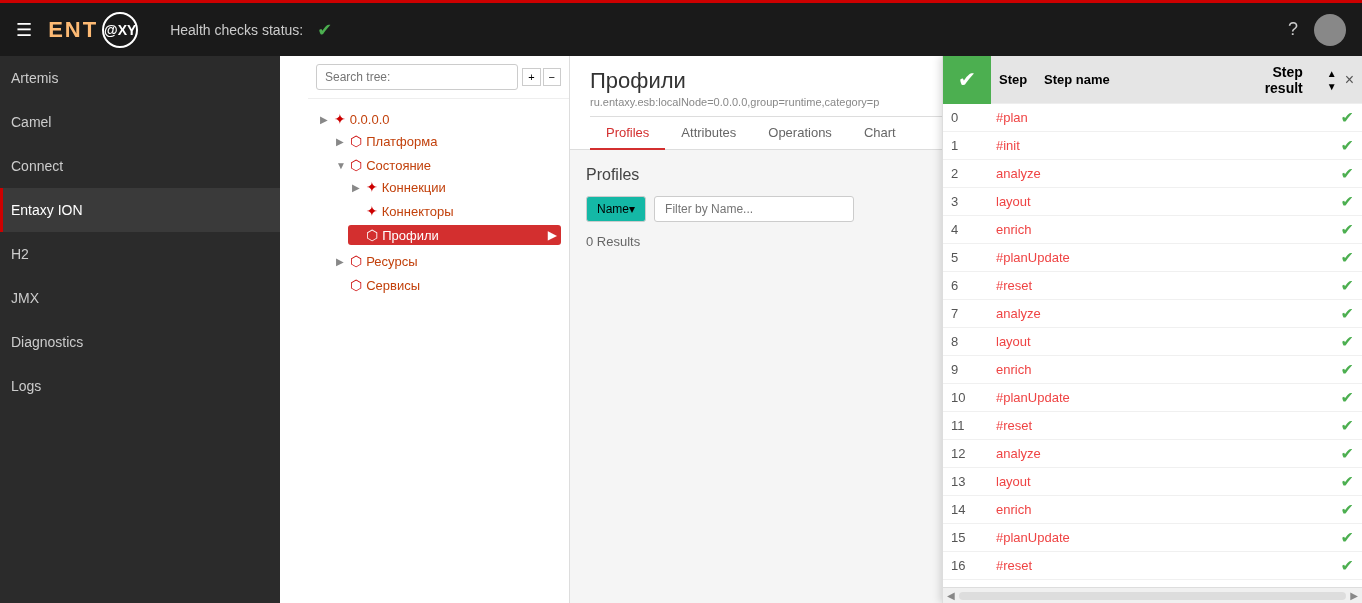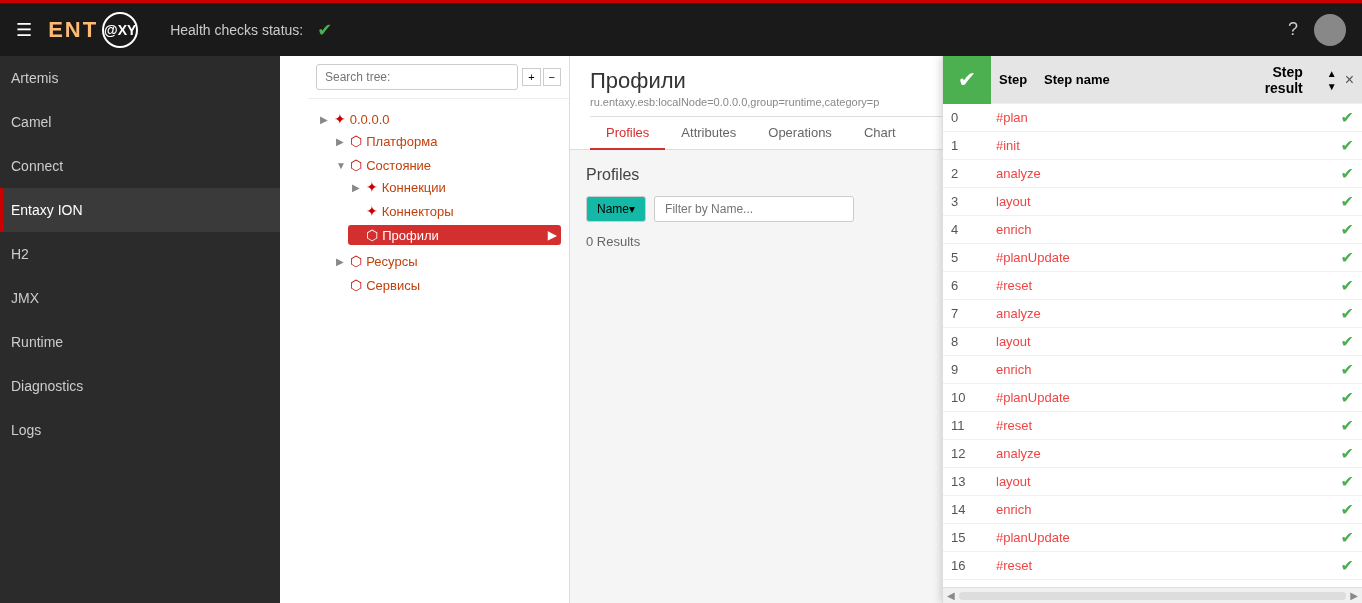--- a/index.html
+++ b/index.html
@@ -177,21 +177,20 @@
 
 <div class="main-layout">
 
   <div class="sidebar">
     <div class="sidebar-item">Artemis</div>
     <div class="sidebar-item">Camel</div>
     <div class="sidebar-item">Connect</div>
     <div class="sidebar-item active">Entaxy ION</div>
     <div class="sidebar-item">H2</div>
     <div class="sidebar-item">JMX</div>
-    <div class="sidebar-item">Runtime</div>
     <div class="sidebar-item">Diagnostics</div>
     <div class="sidebar-item">Logs</div>
   </div>
 
   <div class="tree-panel">
     <div class="tree-search">
       <input type="text" placeholder="Search tree:" style="">
       <div class="tree-expand-btns">
         <button>+</button>
         <button>−</button>

